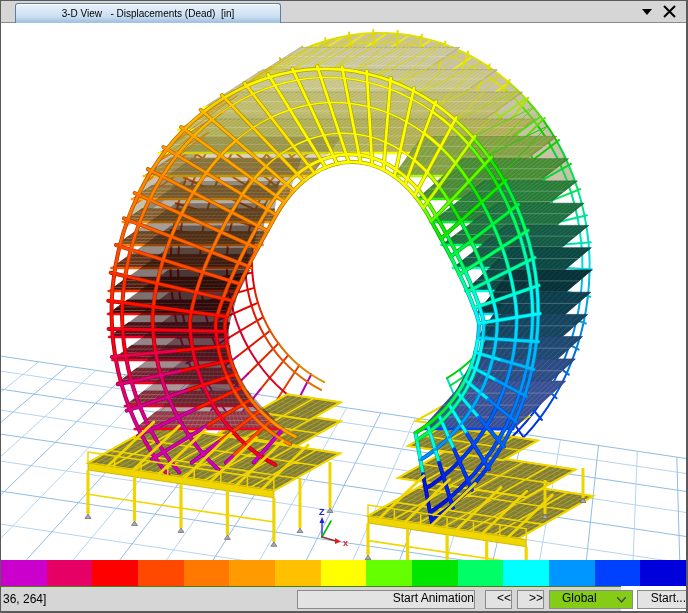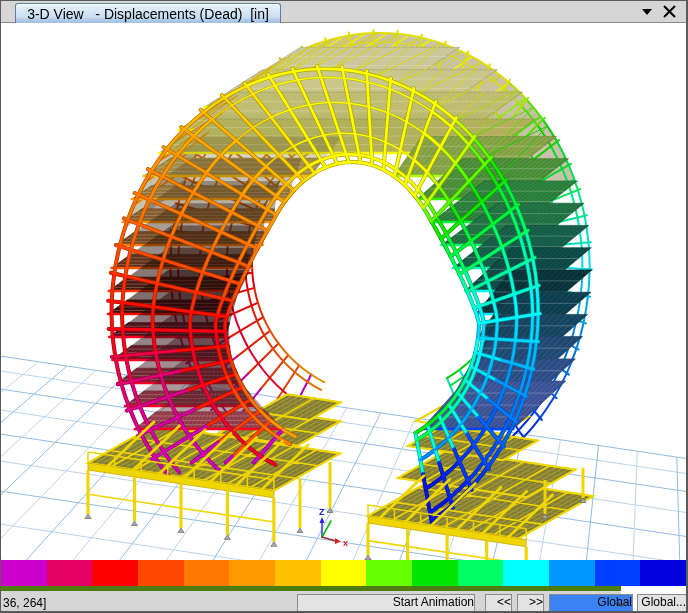--- a/index.html
+++ b/index.html
@@ -2,26 +2,26 @@
 <html><head><meta charset="utf-8"><style>
 * { margin:0; padding:0; box-sizing:border-box; }
 body { width:688px; height:613px; font-family:"Liberation Sans", sans-serif; overflow:hidden; background:#FFF; }
 #win { position:relative; width:688px; height:613px; background:#FFF; }
 #frame { position:absolute; left:0; top:0; width:688px; height:613px; border:1px solid #5A5A5A; border-right:2px solid #5A5A5A; border-bottom:2px solid #5A5A5A; z-index:50; pointer-events:none; }
 #titlebar { position:absolute; left:1px; top:1px; width:685px; height:22px; background:#D6D6D6; border-bottom:1px solid #8A8A8A; }
 #tab { position:absolute; left:14px; top:2px; width:266px; height:32px;
   background:linear-gradient(#EAF2FB, #C9DDF1 42%, #A8C5E3 55%, #8FB3D8);
   border:1px solid #5F7E9E; border-bottom:none; border-radius:3px 3px 0 0;
   box-shadow:inset 0 1px 0 #FFFFFF;
-  color:#000; font-size:14px; text-align:center; line-height:20px; }
+  color:#000; font-size:10px; text-align:center; line-height:20px; }
 #btns { position:absolute; right:6px; top:3px; }
 #view { position:absolute; left:1px; top:23px; width:685px; height:537px; background:#FFF; overflow:hidden; }
 #cbar { position:absolute; left:1px; top:560px; width:685px; height:26px; display:flex; }
 #cbar div { flex:1 1 0; }
-#status { position:absolute; left:1px; top:586px; width:620px; height:25px; background:#D6D6D6; border-top:5px solid #4d7c0f; font-size:12px; color:#000; }
+#status { position:absolute; left:1px; top:586px; width:620px; height:25px; background:#D6D6D6; border-top:1px solid #4d7c0f; font-size:12px; color:#000; }
 .sbtn { position:absolute; top:3px; height:19px; background:#E3E3E3; border:1px solid #8A8A8A; font-size:12px; text-align:right; font-family:"Liberation Sans",sans-serif; }
 </style></head><body>
 <div id="win">
  <div id="frame"></div>
  <div id="titlebar">
   <div id="tab">3-D View&nbsp;&nbsp; - Displacements (Dead)&nbsp; [in]</div>
   <div id="btns">
    <svg width="40" height="16">
     <polygon points="2,5 12,5 7,11" fill="#000"></polygon>
     <path d="M24 2 L35 13 M35 2 L24 13" stroke="#000" stroke-width="2" fill="none"></path>
@@ -817,17 +817,17 @@
       <div style="background:#00FFFF"></div>
       <div style="background:#0096FF"></div>
       <div style="background:#0041FF"></div>
       <div style="background:#0000DC"></div>
     </div>
  <div id="status">
   <span style="position:absolute;left:2px;top:5px;">36, 264]</span>
   <div class="sbtn" style="left:296px;width:178px;">Start Animation</div>
   <div class="sbtn" style="left:484px;width:27px;">&lt;&lt;</div>
   <div class="sbtn" style="left:516px;width:27px;">&gt;&gt;</div>
-  <div class="sbtn" style="left:548px;width:84px;background:#3b82f6;text-align:right;padding-left:22px;">Global<svg width="9" height="6" style="position:absolute;right:6px;top:6px">
+  <div class="sbtn" style="left:548px;width:84px;background:#84cc16;text-align:left;padding-left:12px;">Global<svg width="9" height="6" style="position:absolute;right:6px;top:6px">
           <path d="M0 0 L4.5 5 L9 0" stroke="#444" stroke-width="1.4" fill="none"></path>
         </svg></div>
-  <div class="sbtn" style="left:636px;width:50px;">Global...</div>
+  <div class="sbtn" style="left:636px;width:50px;">Start...</div>
  </div>
 </div>
 </body></html>

